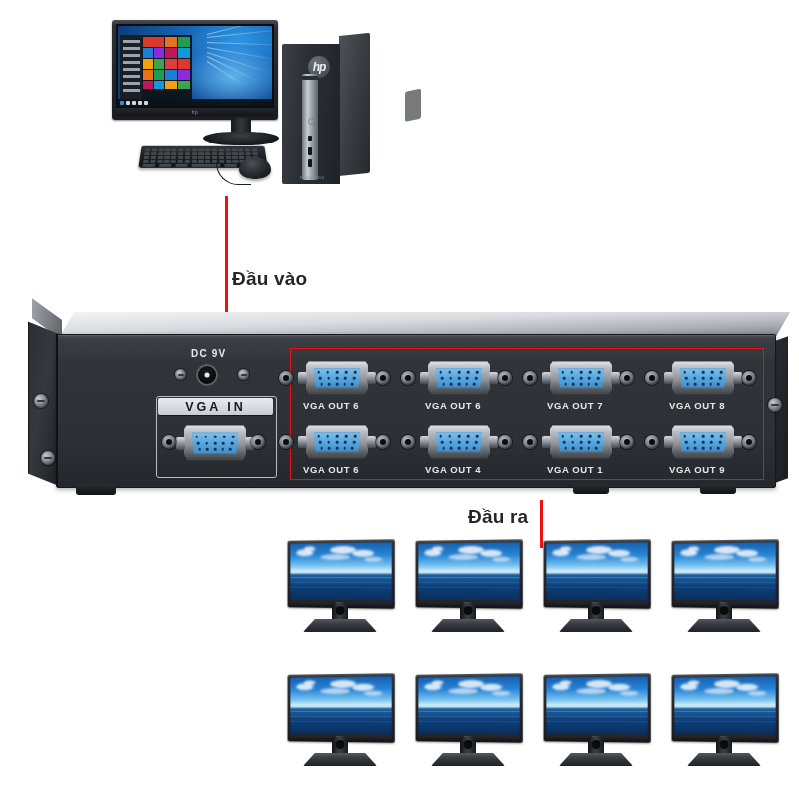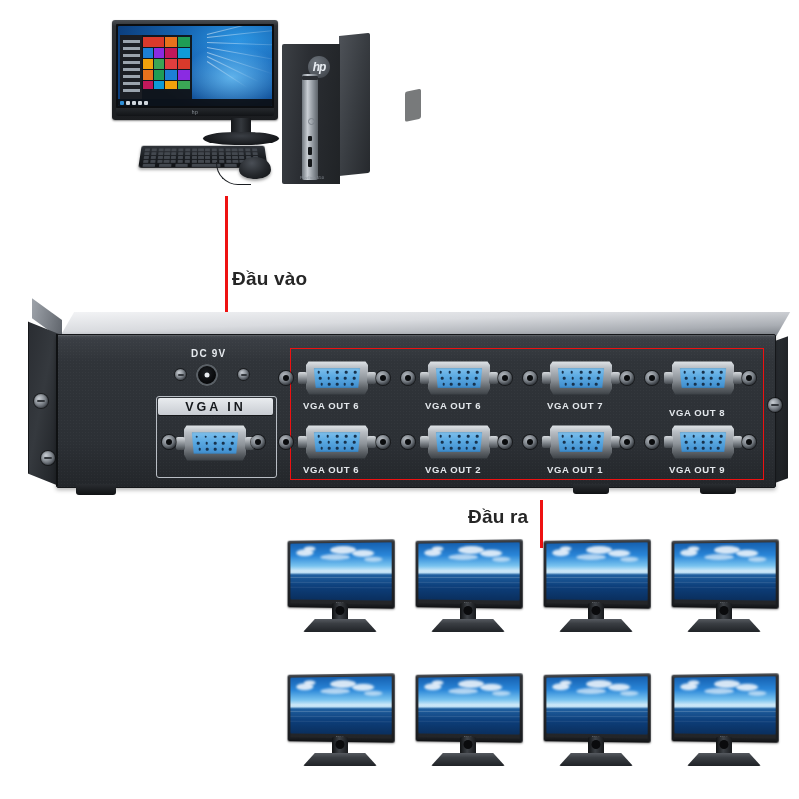--- a/index.html
+++ b/index.html
@@ -513,21 +513,21 @@
             <div class="pin" style="left: 34%; top: 80%; transform: translate(-50%, -50%);"></div>
             <div class="pin" style="left: 50%; top: 80%; transform: translate(-50%, -50%);"></div>
             <div class="pin" style="left: 66%; top: 80%; transform: translate(-50%, -50%);"></div>
             <div class="pin" style="left: 82%; top: 80%; transform: translate(-50%, -50%);"></div>
           </div>
           <div class="lug l"></div>
           <div class="lug r"></div>
         </div>
         <div class="vga-screwhole" style="left: 617px; top: 59px;"></div>
         <div class="vga-screwhole" style="left: 714px; top: 59px;"></div>
-        <div class="port-label" style="left: 641px; top: 95px; text-align: center;">VGA OUT 8</div>
+        <div class="port-label" style="left: 641px; top: 88px; text-align: center;">VGA OUT 8</div>
         <div class="vga" style="left: 278px; top: 112px; width: 62px; height: 36px;">
           <div class="shell"></div>
           <div class="insert">
             <div class="pin" style="left: 12%; top: 20%; transform: translate(-50%, -50%);"></div>
             <div class="pin" style="left: 31%; top: 20%; transform: translate(-50%, -50%);"></div>
             <div class="pin" style="left: 50%; top: 20%; transform: translate(-50%, -50%);"></div>
             <div class="pin" style="left: 69%; top: 20%; transform: translate(-50%, -50%);"></div>
             <div class="pin" style="left: 88%; top: 20%; transform: translate(-50%, -50%);"></div>
             <div class="pin" style="left: 15%; top: 50%; transform: translate(-50%, -50%);"></div>
             <div class="pin" style="left: 32.5%; top: 50%; transform: translate(-50%, -50%);"></div>
@@ -563,21 +563,21 @@
             <div class="pin" style="left: 34%; top: 80%; transform: translate(-50%, -50%);"></div>
             <div class="pin" style="left: 50%; top: 80%; transform: translate(-50%, -50%);"></div>
             <div class="pin" style="left: 66%; top: 80%; transform: translate(-50%, -50%);"></div>
             <div class="pin" style="left: 82%; top: 80%; transform: translate(-50%, -50%);"></div>
           </div>
           <div class="lug l"></div>
           <div class="lug r"></div>
         </div>
         <div class="vga-screwhole" style="left: 373px; top: 123px;"></div>
         <div class="vga-screwhole" style="left: 470px; top: 123px;"></div>
-        <div class="port-label" style="left: 397px; top: 152px;">VGA OUT 2</div>
+        <div class="port-label" style="left: 397px; top: 152px;">VGA OUT 4</div>
         <div class="vga" style="left: 522px; top: 112px; width: 62px; height: 36px;">
           <div class="shell"></div>
           <div class="insert">
             <div class="pin" style="left: 12%; top: 20%; transform: translate(-50%, -50%);"></div>
             <div class="pin" style="left: 31%; top: 20%; transform: translate(-50%, -50%);"></div>
             <div class="pin" style="left: 50%; top: 20%; transform: translate(-50%, -50%);"></div>
             <div class="pin" style="left: 69%; top: 20%; transform: translate(-50%, -50%);"></div>
             <div class="pin" style="left: 88%; top: 20%; transform: translate(-50%, -50%);"></div>
             <div class="pin" style="left: 15%; top: 50%; transform: translate(-50%, -50%);"></div>
             <div class="pin" style="left: 32.5%; top: 50%; transform: translate(-50%, -50%);"></div>

